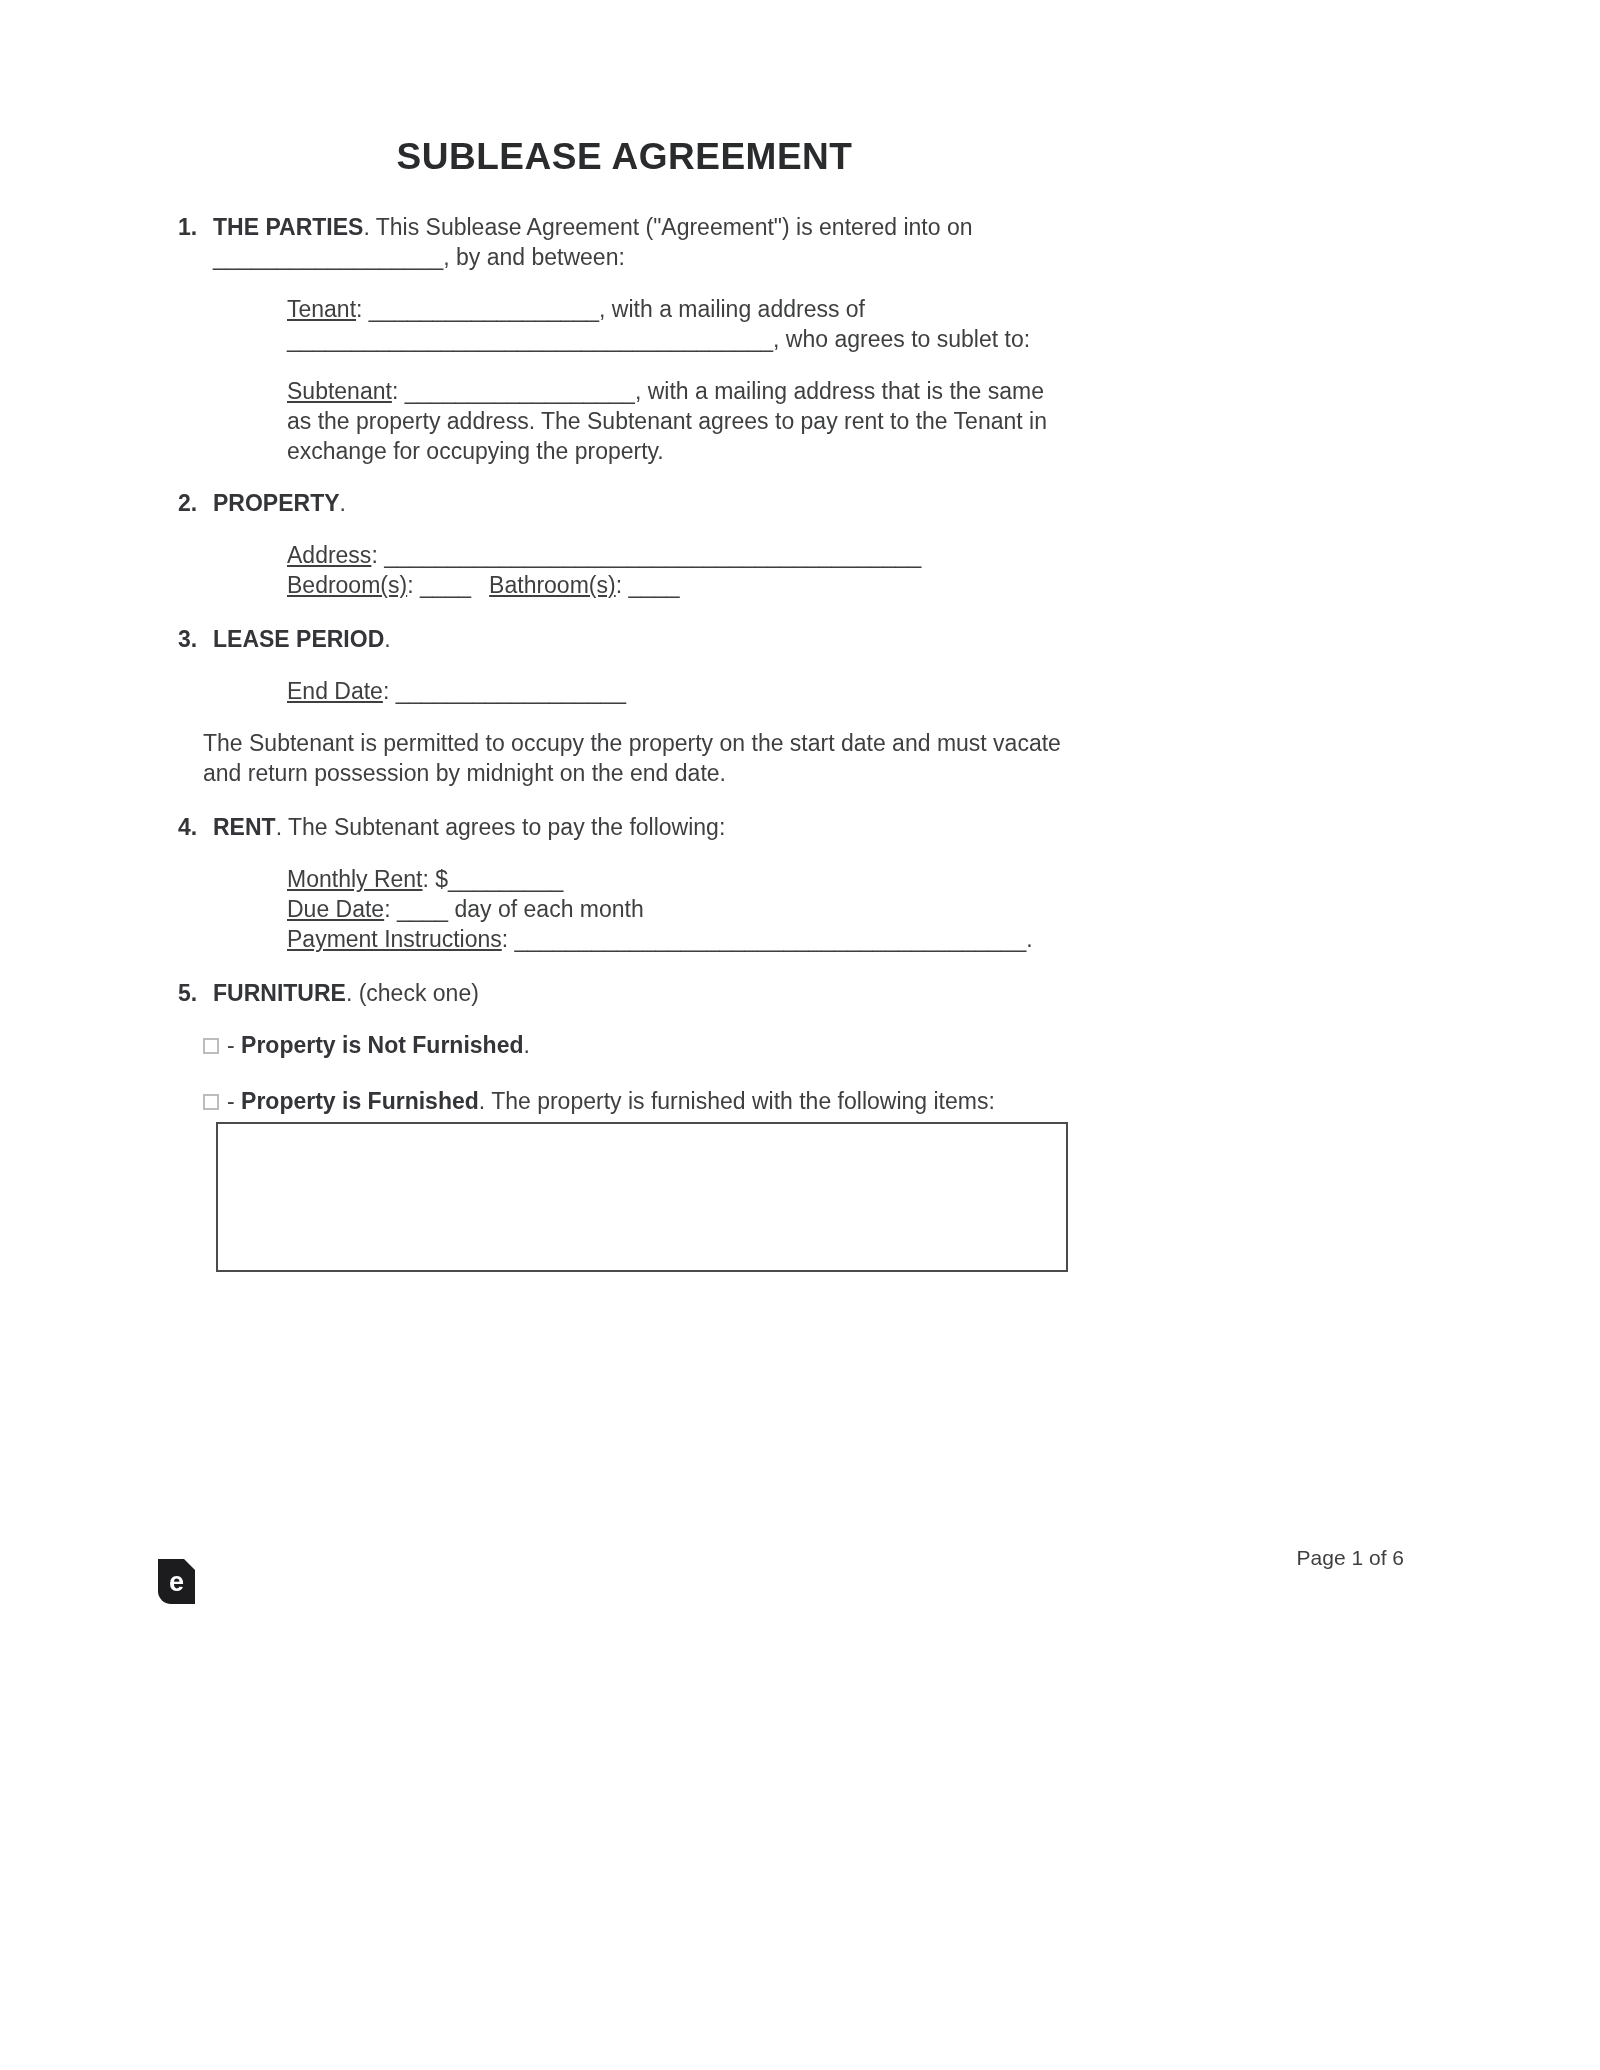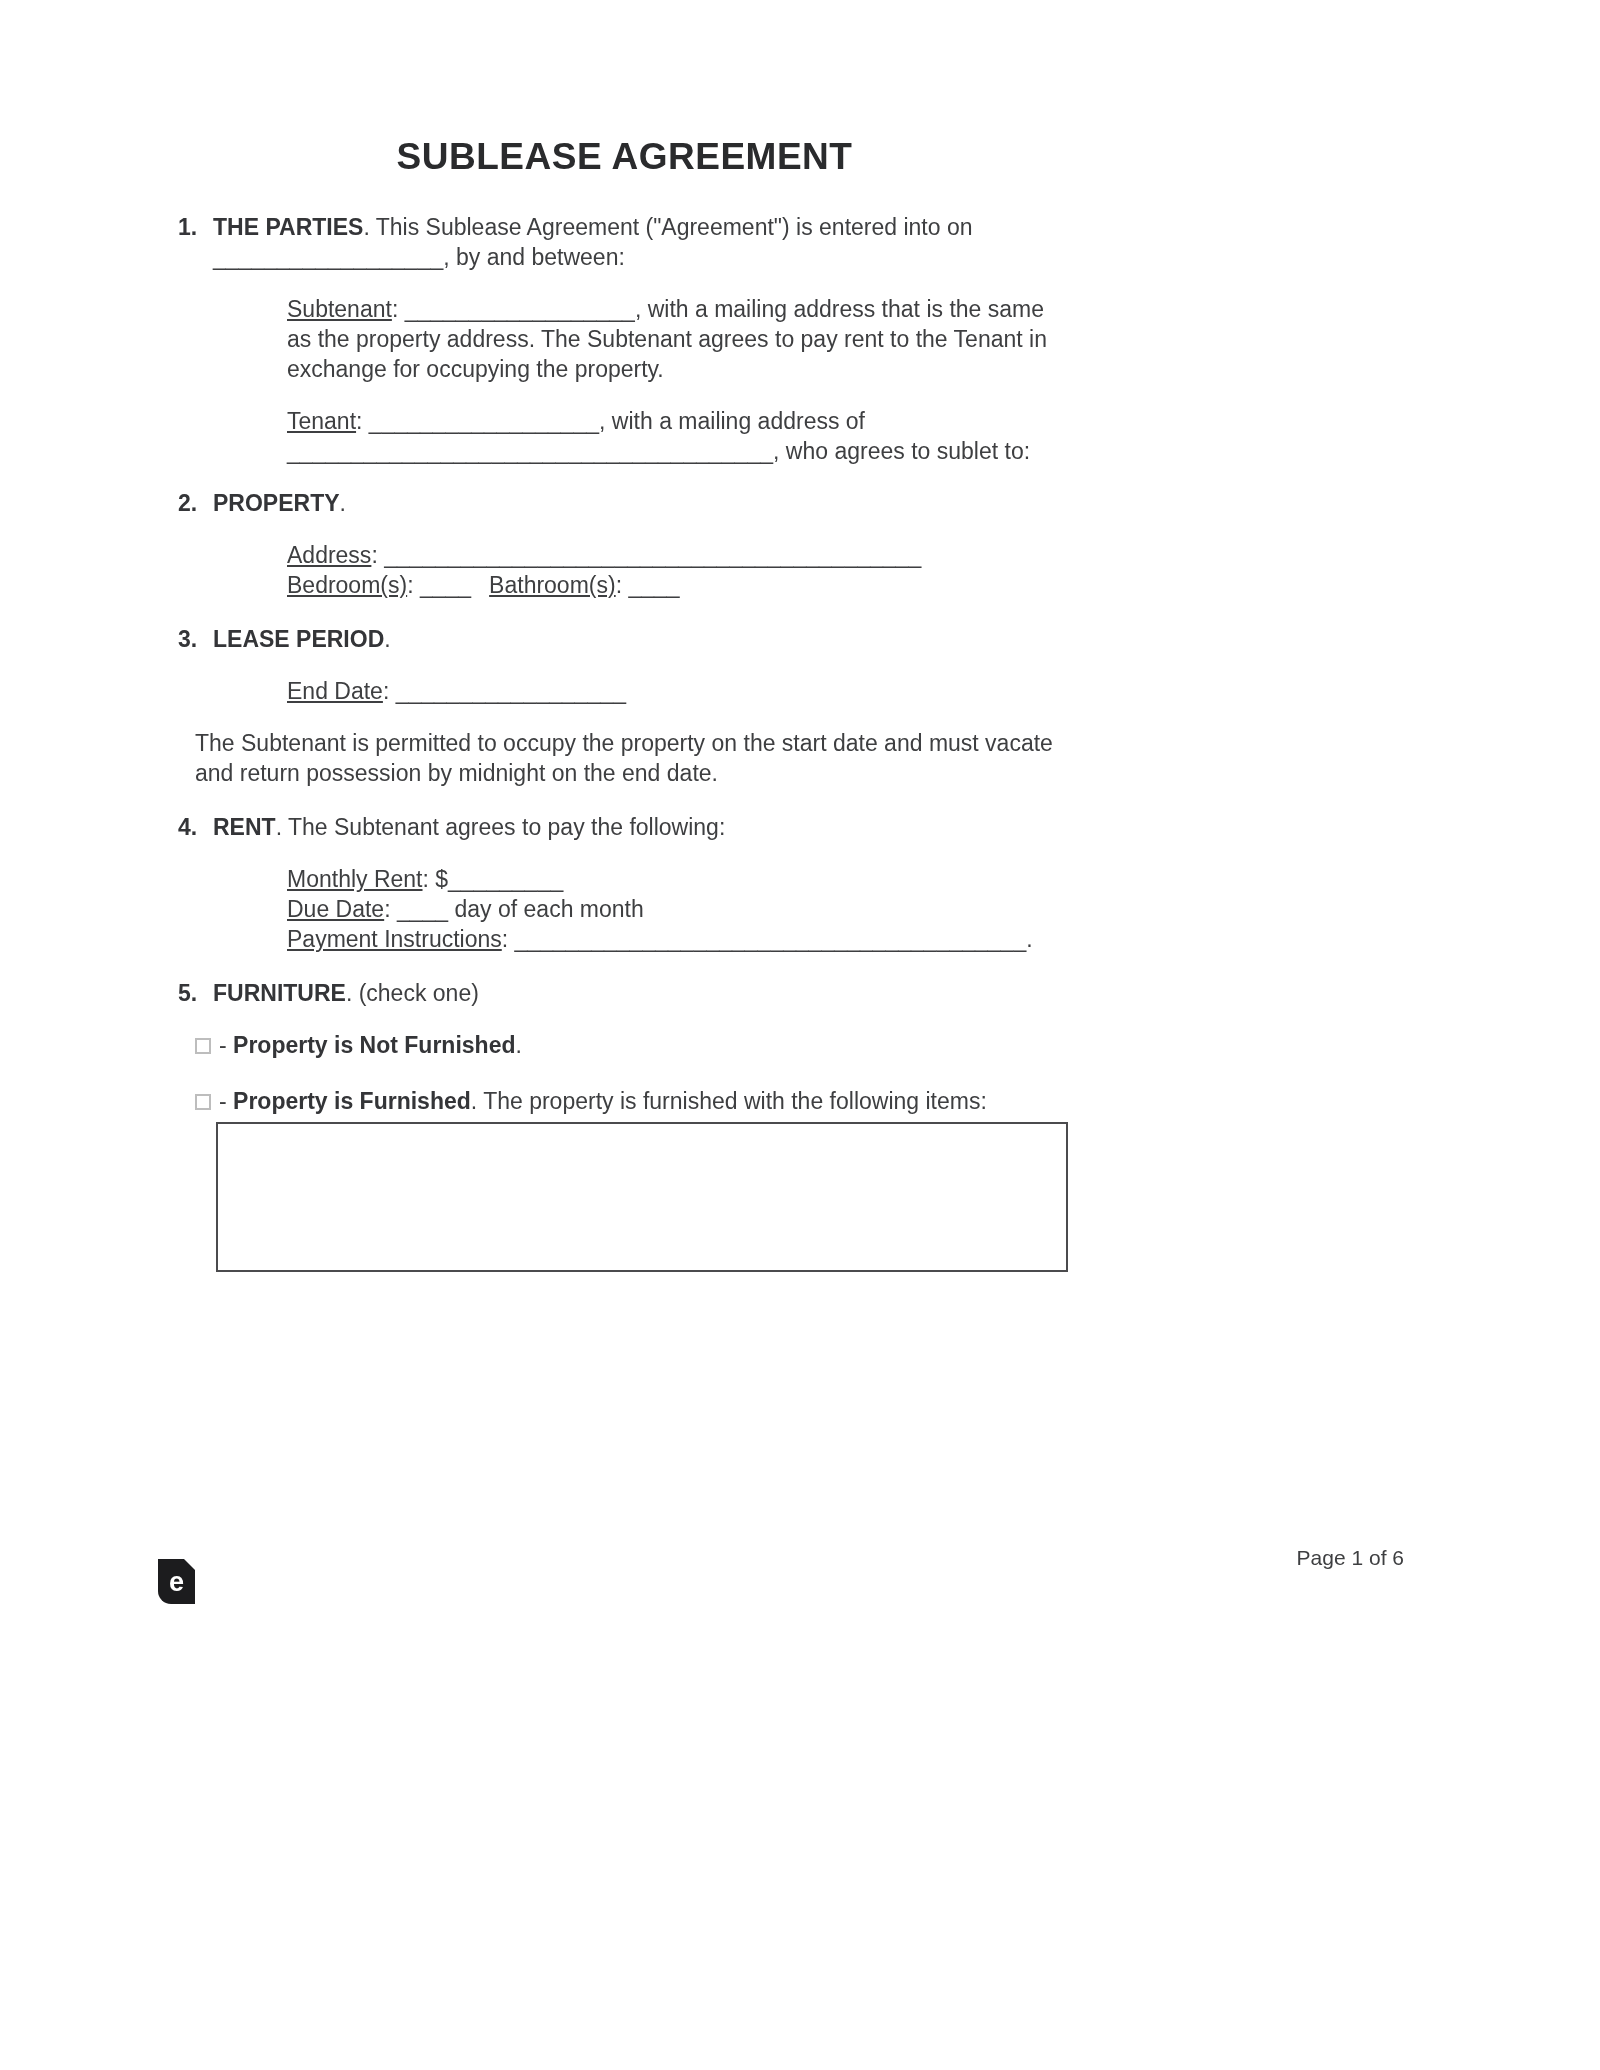--- a/index.html
+++ b/index.html
@@ -24,21 +24,21 @@
     font-size: 37px; line-height: 42px; font-weight: 700;
     color: #2a2b2d; text-align: center; letter-spacing: 0.5px;
     margin: 0 0 34px 0;
   }
   .sec-row { display: flex; }
   .num { width: 35px; flex: none; font-weight: 700; color: #343538; }
   .sec-text { flex: 1; }
   .b { font-weight: 700; color: #343538; }
   .u { text-decoration: underline; }
   .para { margin-left: 109px; }
-  .ml35 { margin-left: 17px; }
+  .ml35 { margin-left: 25px; }
   .line { min-height: 30px; }
   .cb {
     display: inline-block; width: 16px; height: 16px;
     border: 2px solid #bdbdbd; background: #fff;
     vertical-align: -1px; margin: 0 8px;
   }
   .cb.ml0 { margin-left: 0; }
   .gap { margin-left: 18px; margin-top: 9px; }
   .fill-box {
     margin-left: 38px; width: 852px; height: 150px;
@@ -63,23 +63,23 @@
 <div class="page">
   <div class="content">
 
     <h1 class="title">SUBLEASE AGREEMENT</h1>
 
     <div class="block sec-row">
       <span class="num">1.</span>
       <div class="sec-text"><span class="b">THE PARTIES</span><span>. This Sublease Agreement ("Agreement") is entered into on __________________, by and between:</span></div>
     </div>
 
+    <div class="block para"><span class="u">Tenant</span><span>: __________________, with a mailing address of ______________________________________, who agrees to sublet to:</span></div>
+
     <div class="block para"><span class="u">Subtenant</span><span>: __________________, with a mailing address that is the same as the property address. The Subtenant agrees to pay rent to the Tenant in exchange for occupying the property.</span></div>
-
-    <div class="block para"><span class="u">Tenant</span><span>: __________________, with a mailing address of ______________________________________, who agrees to sublet to:</span></div>
 
 
     <div class="block sec-row">
       <span class="num">2.</span>
       <div class="sec-text"><span class="b">PROPERTY</span><span>.</span></div>
     </div>
 
     <div class="block para mb24">
       <div class="line"><span class="u">Address</span><span>: __________________________________________</span></div>
       <div class="line"><span class="u">Bedroom(s)</span><span>: ____</span><span class="u gap">Bathroom(s)</span><span>: ____</span></div>

